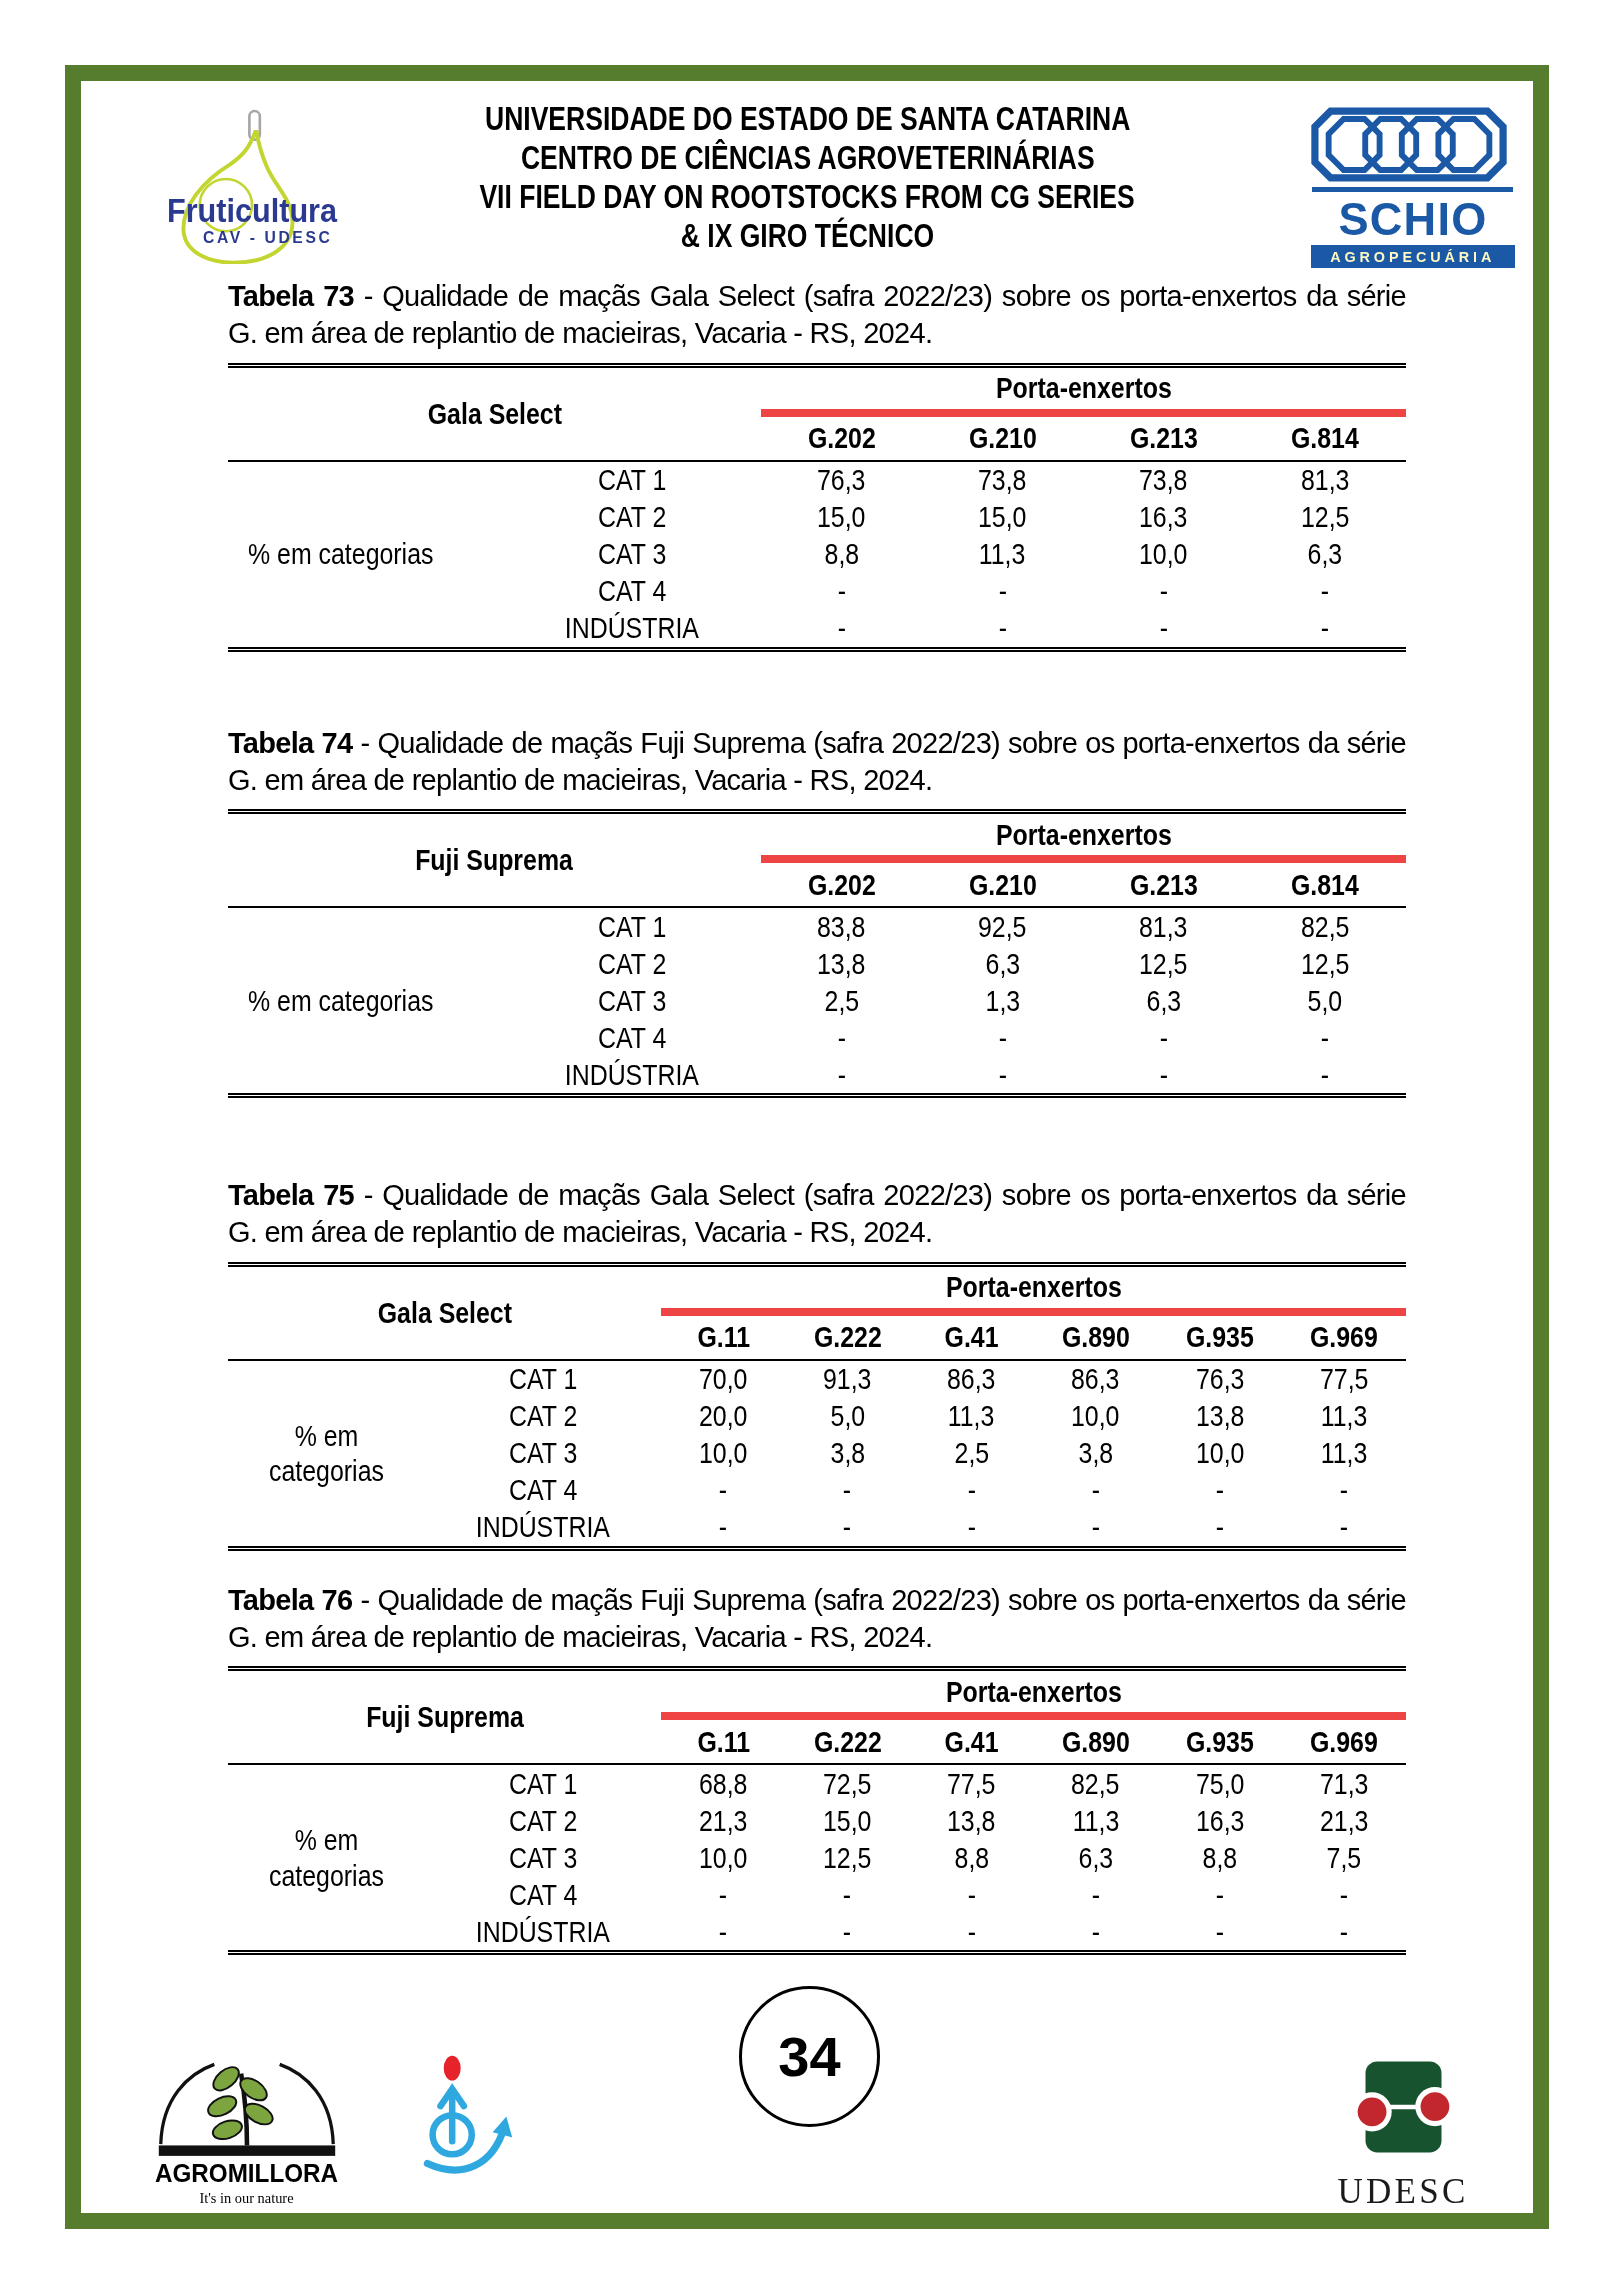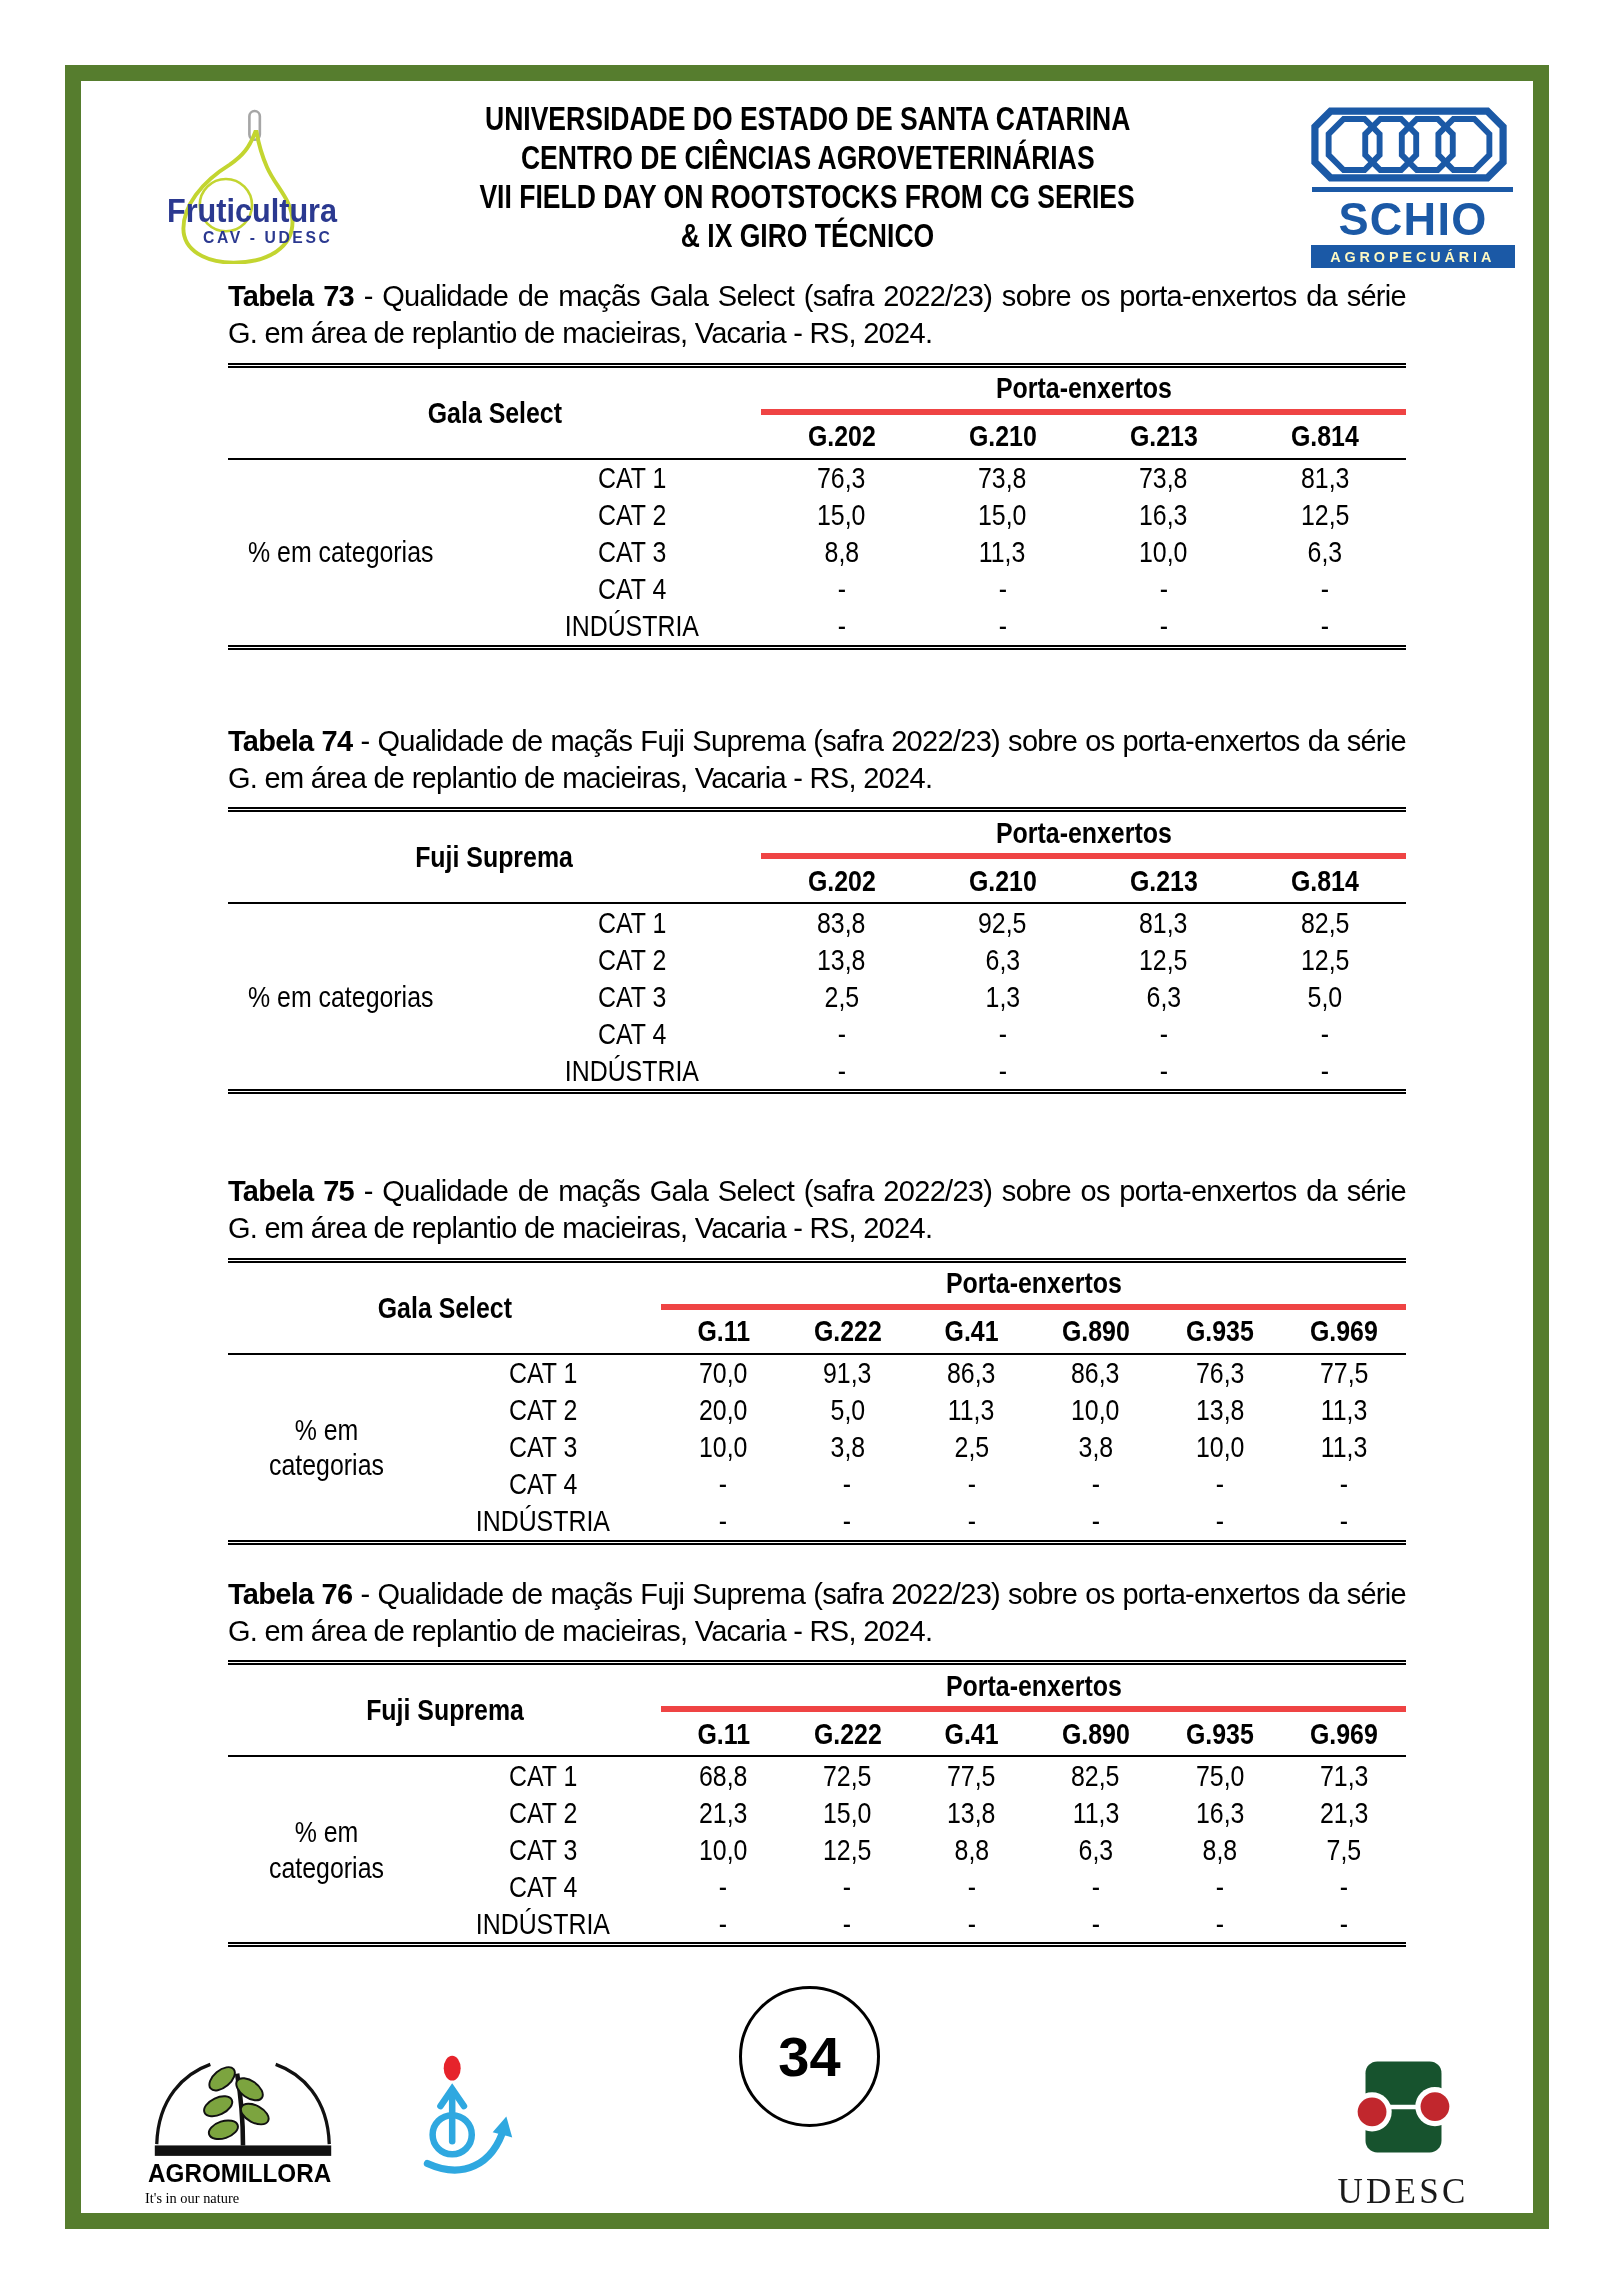--- a/index.html
+++ b/index.html
@@ -36,30 +36,30 @@
   .tb{font-weight:700;}
   .m74{margin-top:73px;} .m75{margin-top:79px;} .m76{margin-top:31px;}
 
   table.qtable{border-collapse:collapse;table-layout:fixed;width:1178px;
                border-top:5.9px double #000;border-bottom:5.9px double #000;}
   .qtable td{text-align:center;vertical-align:middle;height:37px;font-size:30px;
              padding:0;overflow:visible;}
   .qtable .hr1 td{height:41px;} .qtable .hr2 td{height:43px;}
   .cnd{display:inline-block;transform:scaleX(.83);transform-origin:center;white-space:nowrap;}
   .b{font-weight:700;}
-  td.group{border-bottom:6px solid #ef4444;}
+  td.group{border-bottom:8px solid #ef4444;}
   .hr2 td{border-bottom:2px solid #000;}
   td.variety{border-bottom:2px solid #000;}
   .t4 td.pct{text-align:left;padding-left:19.6px;}
   .t4 td.pct .cnd{transform-origin:left center;}
   .t6 td.pct{text-align:center;}
   .t6 td.pct .cnd{white-space:normal;width:171px;line-height:1.18;}
 
   
-  .agro{position:absolute;left:145px;top:2046px;width:203px;text-align:left;}
+  .agro{position:absolute;left:145px;top:2046px;width:203px;text-align:center;}
   .agro-name{font-weight:700;font-size:25px;letter-spacing:0;margin-top:1.3px;transform:scaleX(.97);}
   .agro-tag{font-family:"Liberation Serif",serif;font-size:14.4px;margin-top:1.3px;}
   .person{position:absolute;left:400px;top:2051px;width:137px;}
   .pagenum{position:absolute;left:739px;top:1986px;width:135px;height:135px;
            border:3.3px solid #000;border-radius:50%;background:#fff;}
   .pagenum div{width:100%;text-align:center;line-height:135px;font-size:56px;font-weight:700;}
   .udesc{position:absolute;left:1327px;top:2058px;width:152px;text-align:center;}
   .udesc-name{font-family:"Liberation Serif",serif;font-size:35px;letter-spacing:3.3px;
               color:#1a1a1a;margin-top:2.6px;}
 </style>

